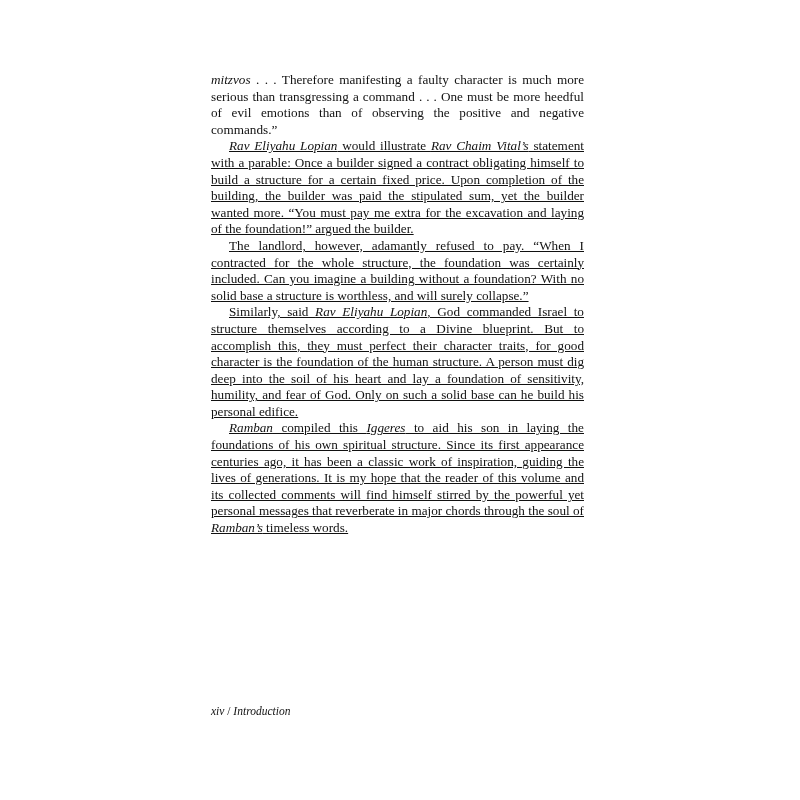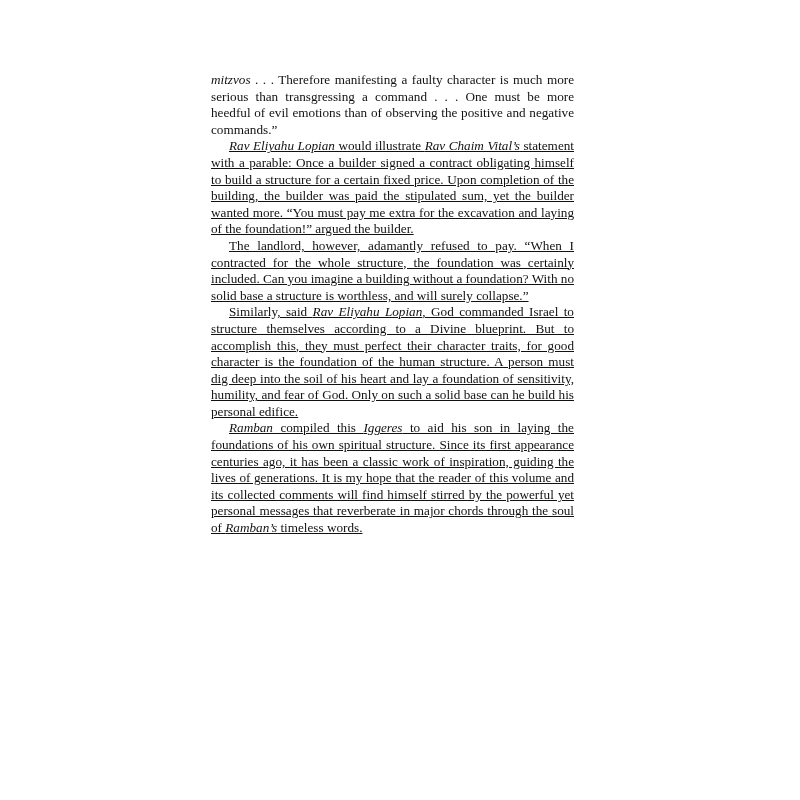--- a/index.html
+++ b/index.html
@@ -23,21 +23,21 @@
     height: 800px;
     background: #ffffff;
   }
   .text-column {
     position: absolute;
     left: 211px;
     top: 72px;
     width: 381px;
   }
   .para {
-    margin: 0 18px 0 0;
+    margin: 0 8px 0 0;
     text-align: justify;
     text-justify: inter-word;
     font-size: 13.2px;
     line-height: 16.6px;
     color: #111111;
     hyphens: none;
   }
   .para.indent {
     text-indent: 18px;
     text-decoration: underline;
@@ -70,14 +70,17 @@
 <div class="page">
 
   <div class="text-column">
     <p class="para"><span class="ital">mitzvos</span><span> . . . Therefore manifesting a faulty character is much more serious than transgressing a command . . . One must be more heedful of evil emotions than of observing the positive and negative commands.”</span></p>
     <p class="para indent"><span class="ital">Rav Eliyahu Lopian</span><span> would illustrate </span><span class="ital">Rav Chaim Vital’s</span><span> statement with a parable: Once a builder signed a contract obligating himself to build a structure for a certain fixed price. Upon completion of the building, the builder was paid the stipulated sum, yet the builder wanted more. “You must pay me extra for the excavation and laying of the foundation!” argued the builder.</span></p>
     <p class="para indent"><span>The landlord, however, adamantly refused to pay. “When I contracted for the whole structure, the foundation was certainly included. Can you imagine a building without a foundation? With no solid base a structure is worthless, and will surely collapse.”</span></p>
     <p class="para indent"><span>Similarly, said </span><span class="ital">Rav Eliyahu Lopian</span><span>, God commanded Israel to structure themselves according to a Divine blueprint. But to accomplish this, they must perfect their character traits, for good character is the foundation of the human structure. A person must dig deep into the soil of his heart and lay a foundation of sensitivity, humility, and fear of God. Only on such a solid base can he build his personal edifice.</span></p>
     <p class="para indent"><span class="ital">Ramban</span><span> compiled this </span><span class="ital">Iggeres</span><span> to aid his son in laying the foundations of his own spiritual structure. Since its first appearance centuries ago, it has been a classic work of inspiration, guiding the lives of generations. It is my hope that the reader of this volume and its collected comments will find himself stirred by the powerful yet personal messages that reverberate in major chords through the soul of </span><span class="ital">Ramban’s</span><span> timeless words.</span></p>
   </div>
 
+  <div class="footer">
+    <span class="folio">xiv</span><span class="sep"> / </span><span class="sectitle">Introduction</span>
+  </div>
 
 </div>
 
 </body></html>

